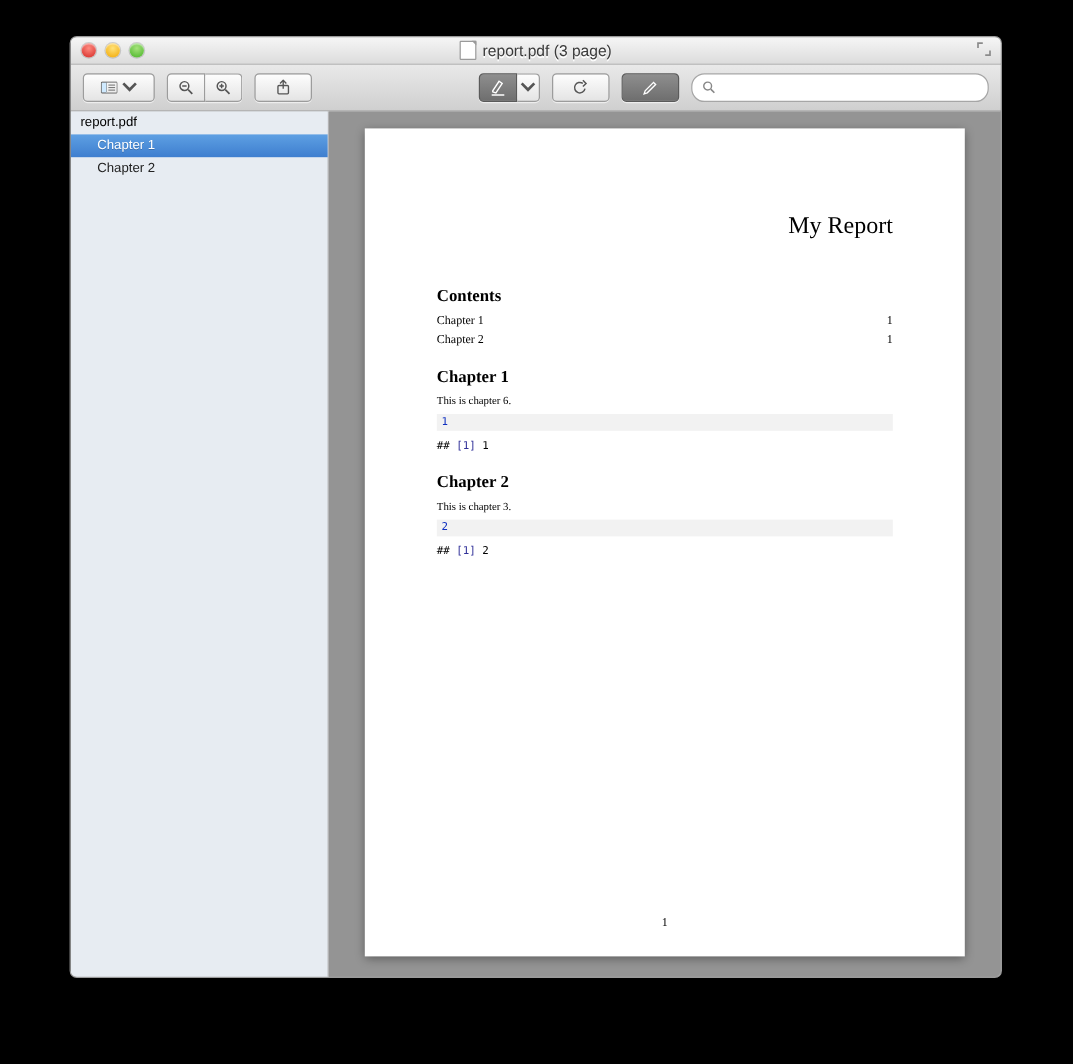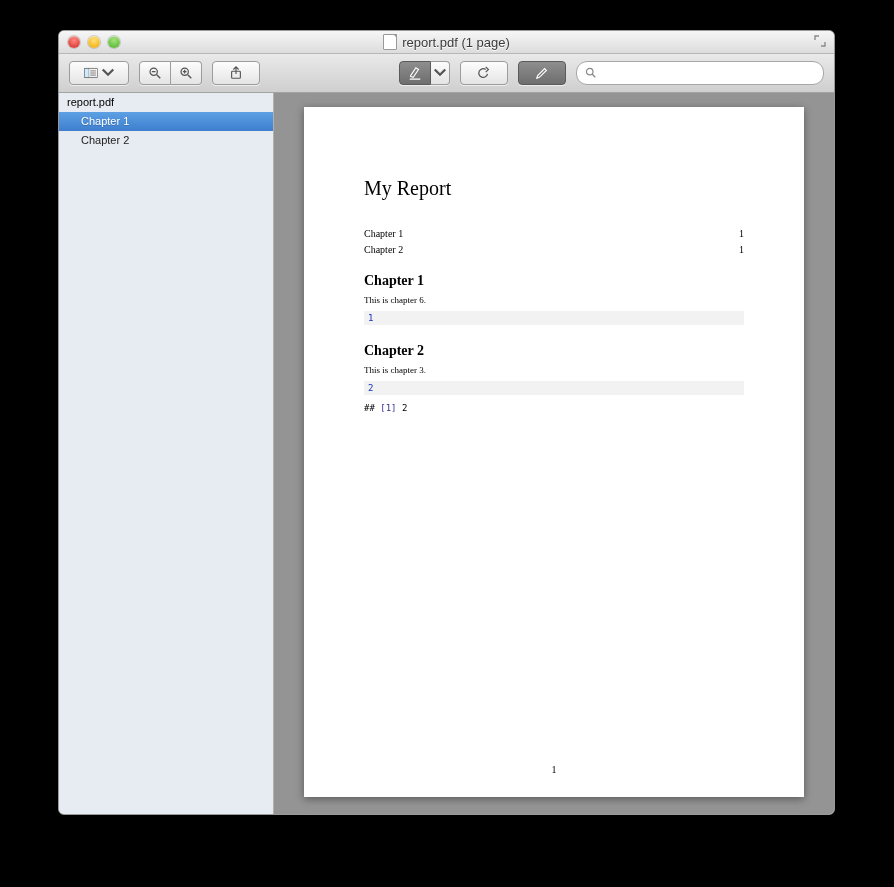--- a/index.html
+++ b/index.html
@@ -42,21 +42,21 @@
   
   .body{display:flex;height:calc(100% - 60px);}
   .sidebar{width:214px;background:#e7ecf2;border-right:1px solid #b1b1b1;}
   .side-row{height:19px;line-height:19px;padding-left:12px;font-size:11px;color:#222;}
   .side-row.root{font-weight:normal;color:#000;padding-left:8px;background:#e7ecf2;}
   .side-row.child{padding-left:22px;}
   .side-row.selected{background:linear-gradient(#5ea0e3,#3e7ecf);color:#fff;text-shadow:0 1px 0 rgba(0,0,0,0.2);}
   .content{flex:1;background:#949494;display:flex;justify-content:center;padding:14px 18px;overflow:auto;}
   .page{background:#fff;width:500px;height:690px;box-shadow:0 2px 8px rgba(0,0,0,0.4);
     padding:70px 60px 20px 60px;box-sizing:border-box;font-family:"Times New Roman",serif;color:#000;position:relative;}
-  .ptitle{text-align:left;font-size:20px;margin-bottom:28px;}
+  .ptitle{text-align:right;font-size:20px;margin-bottom:40px;}
   .sec{font-weight:bold;font-size:14px;margin:6px 0;}
   .toc-row{display:flex;font-size:10px;margin:5px 0;}
   .toc-row .tname{flex:0 0 auto;}
   .toc-row .tgap{flex:1;}
   .toc-row .tpage{flex:0 0 auto;}
   .chap{font-weight:bold;font-size:14px;margin-top:18px;}
   .body-text{font-size:9px;margin:6px 0;}
   .codebox{background:#f2f2f2;font-family:Menlo,monospace;font-size:9px;color:#1030c0;padding:2px 4px;margin:4px 0;}
   .codeout{font-family:Menlo,monospace;font-size:9px;margin:8px 0 4px;}
   .codeout .idx{color:#303098;}
@@ -70,21 +70,21 @@
   <div class="window">
 
     <div class="titlebar">
       <div class="traffic">
         <div class="tl close"></div>
         <div class="tl min"></div>
         <div class="tl zoom"></div>
       </div>
       <div class="title-center">
         <span class="doc-icon"></span>
-        <span>report.pdf (1 page)</span>
+        <span>report.pdf (3 page)</span>
       </div>
       <span class="fs-icon">
         <svg viewBox="0 0 12 12">
             <path d="M1 5V1h4M11 7v4H7" fill="none" stroke="#8a8a8a" stroke-width="1.4"></path>
           </svg>
       </span>
     </div>
 
     <div class="toolbar">
       <div class="btn single" style="width:42px;">
@@ -167,34 +167,40 @@
       <div class="sidebar">
         <div class="side-row root">report.pdf</div>
         <div class="side-row child selected">Chapter 1</div>
         <div class="side-row child">Chapter 2</div>
       </div>
 
       <div class="content">
         <div class="page">
           <div class="ptitle">My Report</div>
 
+          <div class="sec">Contents</div>
           <div class="toc-row">
             <span class="tname">Chapter 1</span>
             <span class="tgap"></span>
             <span class="tpage">1</span>
           </div>
           <div class="toc-row">
             <span class="tname">Chapter 2</span>
             <span class="tgap"></span>
             <span class="tpage">1</span>
           </div>
 
           <div class="chap">Chapter 1</div>
           <div class="body-text">This is chapter 6.</div>
           <div class="codebox">1</div>
+          <div class="codeout">
+            <span>##</span>
+            <span class="idx">[1]</span>
+            <span>1</span>
+          </div>
 
           <div class="chap">Chapter 2</div>
           <div class="body-text">This is chapter 3.</div>
           <div class="codebox">2</div>
           <div class="codeout">
             <span>##</span>
             <span class="idx">[1]</span>
             <span>2</span>
           </div>
 

